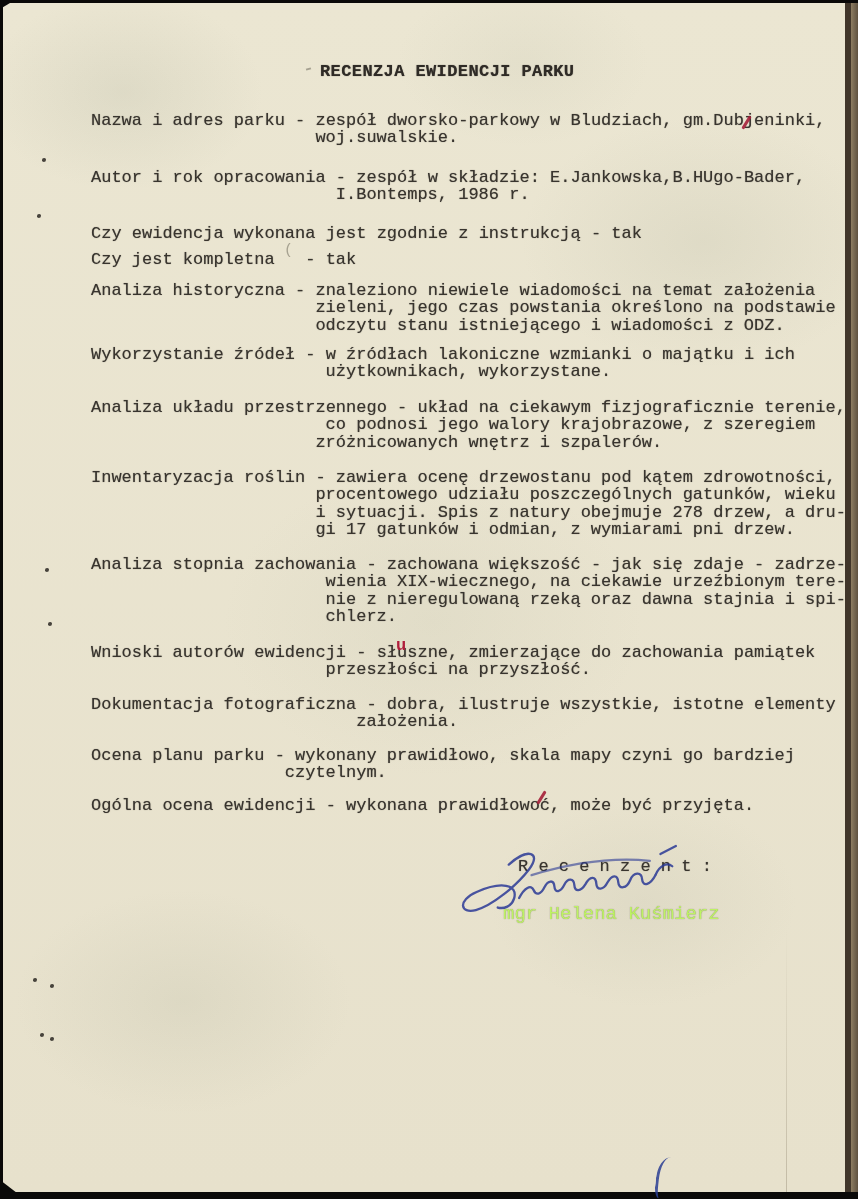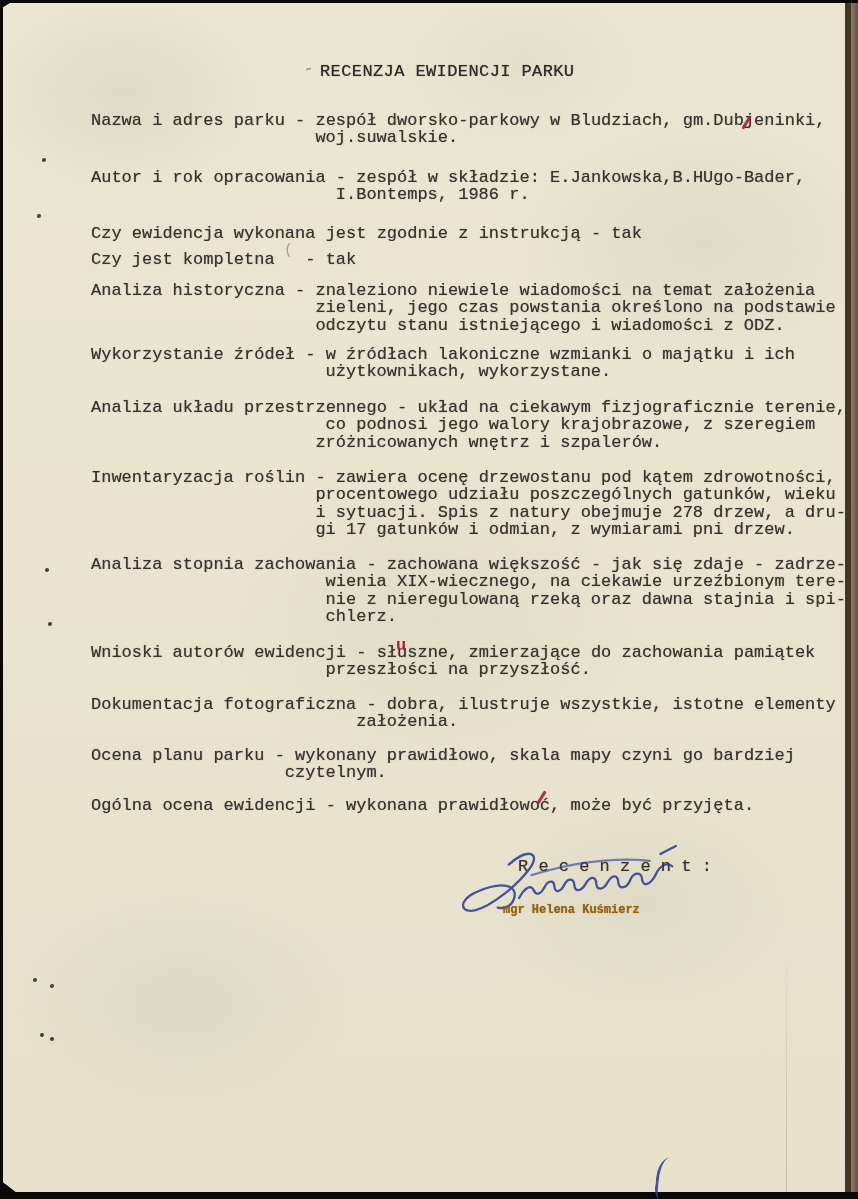--- a/index.html
+++ b/index.html
@@ -7,29 +7,29 @@
         font-family:"Liberation Mono","DejaVu Sans Mono",monospace;}
   .paper{position:absolute;left:3px;top:2px;width:842px;height:1190px;
     background:
       radial-gradient(200px 140px at 120px 90px, rgba(176,178,158,.22), transparent 70%),
       radial-gradient(260px 180px at 700px 240px, rgba(170,172,150,.18), transparent 70%),
       radial-gradient(300px 220px at 430px 620px, rgba(180,182,160,.15), transparent 70%),
       radial-gradient(240px 160px at 180px 1000px, rgba(172,174,152,.18), transparent 70%),
       radial-gradient(220px 150px at 640px 900px, rgba(176,178,156,.16), transparent 70%),
       radial-gradient(180px 120px at 520px 60px, rgba(182,184,162,.14), transparent 70%),
       linear-gradient(#ebe6d2,#e7e1cc);}
-  .title{position:absolute;left:320px;top:62px;font-size:17px;font-weight:normal;
+  .title{position:absolute;left:320px;top:62px;font-size:17px;font-weight:bold;
          color:#2f2b26;letter-spacing:.4px;text-shadow:0 0 1px rgba(47,43,38,.75);text-align:right;}
   .para{position:absolute;left:91px;width:770px;}
   .tline{font-size:17px;line-height:17.4px;color:#38342e;white-space:pre;
          text-shadow:0 0 1px rgba(50,46,40,.6);}
   .recenzent{position:absolute;left:518px;top:857px;font-size:17px;color:#38342e;
              text-shadow:0 0 1px rgba(50,46,40,.6);white-space:pre;}
-  .signer{position:absolute;left:503px;top:903px;font-size:12px;color:#a16207;
-          text-shadow:0 0 1px rgba(50,46,40,.6);white-space:pre;font-weight:bold;}
+  .signer{position:absolute;left:503px;top:903px;font-size:19px;color:#bef264;
+          text-shadow:0 0 1px rgba(50,46,40,.6);white-space:pre;}
   .sig{position:absolute;left:446px;top:840px;transform:rotate(-4deg);}
   .mark{position:absolute;}
   .red-slash{width:3px;height:15px;background:#a51f38;transform:rotate(32deg);
              border-radius:2px;opacity:.9;}
   .red-letter{color:#b01e3c;font-size:17px;font-weight:bold;line-height:17px;
               font-family:"Liberation Mono",monospace;}
   .faint-paren{color:rgba(100,95,82,.5);font-size:15px;line-height:15px;
                font-family:"Liberation Mono",monospace;}
   .faint-speck{width:5px;height:2px;background:rgba(80,75,65,.45);transform:rotate(-15deg);}
   .ink-speck{width:4px;height:4px;background:#2a2722;border-radius:50% 40% 55% 45%;opacity:.85;}

